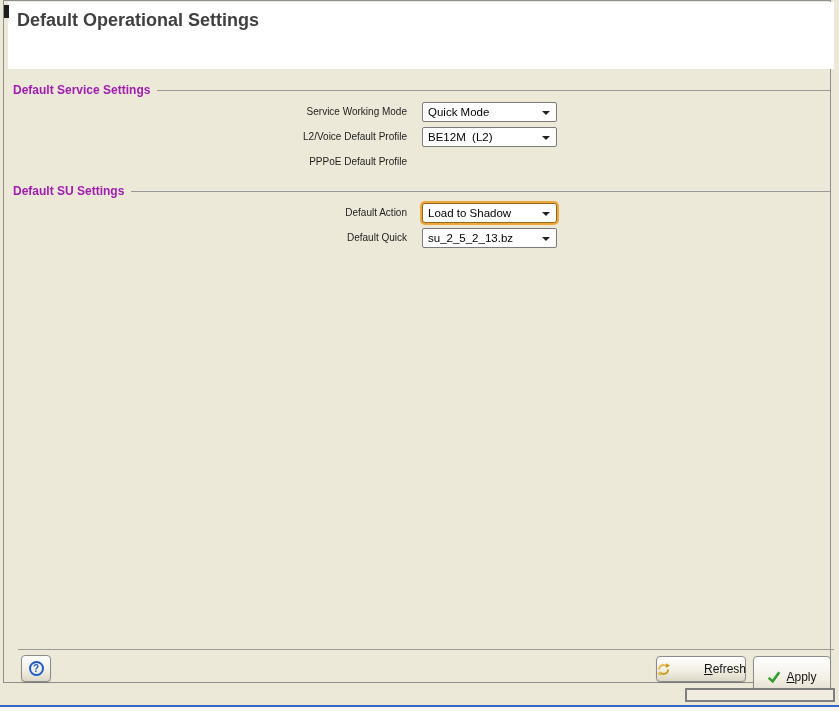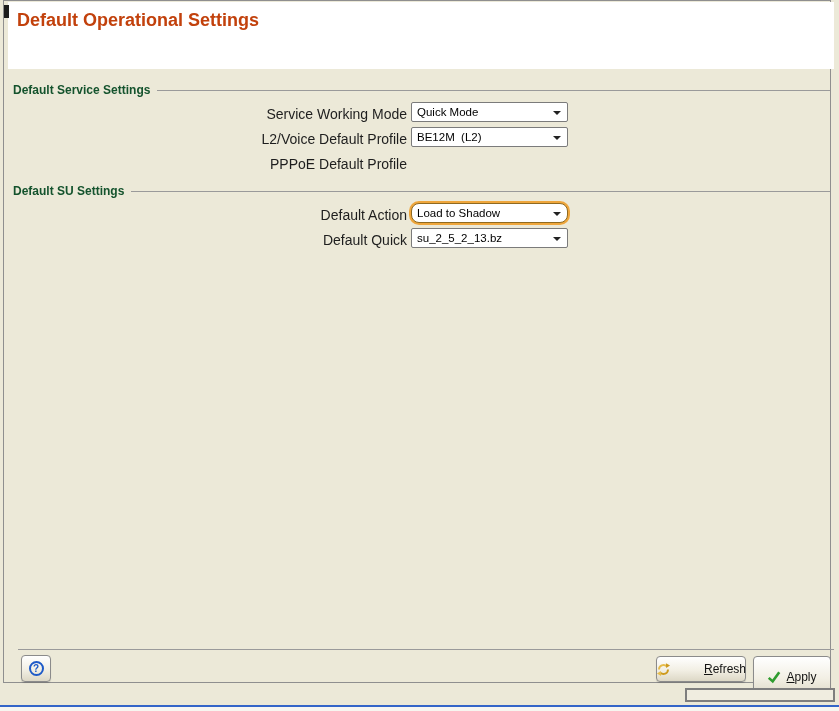--- a/index.html
+++ b/index.html
@@ -2,37 +2,37 @@
 <html><head>
 <meta charset="utf-8">
 <style>
   html,body{margin:0;padding:0;}
   body{font-family:"Liberation Sans", sans-serif;}
   .screen{position:relative;width:839px;height:711px;background:#ece9d8;overflow:hidden;}
 
   
   .panel{position:absolute;left:3px;top:0;width:828px;height:683px;border:1px solid #8f8f8f;box-sizing:border-box;background:#ece9d8;}
   .header-white{position:absolute;left:4px;top:1px;width:826px;height:67px;background:#ffffff;}
-  .page-title{position:absolute;left:9px;top:8px;margin:0;font-size:18px;font-weight:bold;color:#c2410c;letter-spacing:0px;}
+  .page-title{position:absolute;left:9px;top:8px;margin:0;font-size:18px;font-weight:bold;color:#404040;letter-spacing:0px;}
   .notch{position:absolute;left:0;top:4px;width:5px;height:13px;background:#1c1c1c;}
 
   
   .sect{position:absolute;left:9px;width:817px;height:15px;display:flex;align-items:center;}
-  .sect .stitle{font-size:12px;font-weight:bold;color:#14532d;white-space:nowrap;padding-right:7px;}
+  .sect .stitle{font-size:12px;font-weight:bold;color:#a21caf;white-space:nowrap;padding-right:7px;}
   .sect .sline{flex:1;height:1px;background:#9a9a9a;margin-top:1px;}
   .sect1{top:81px;}
   .sect2{top:182px;}
 
   
   .frow{position:absolute;height:21px;left:0;width:560px;}
-  .flabel{position:absolute;left:60px;width:343px;top:4px;text-align:right;font-size:14px;color:#1e1e1e;white-space:nowrap;}
-  .combo{position:absolute;left:407px;top:0;width:157px;height:20px;background:#ffffff;border:1px solid #7b7b7b;border-radius:2px;box-sizing:border-box;cursor:default;}
+  .flabel{position:absolute;left:60px;width:343px;top:4px;text-align:right;font-size:10px;color:#1e1e1e;white-space:nowrap;}
+  .combo{position:absolute;left:418px;top:0;width:135px;height:20px;background:#ffffff;border:1px solid #7b7b7b;border-radius:2px;box-sizing:border-box;cursor:default;}
   .combo .cval{position:absolute;left:5px;top:3px;font-size:11.5px;color:#000;white-space:pre;max-width:108px;overflow:hidden;}
   .combo .arr{position:absolute;right:6px;top:8px;width:0;height:0;border-left:4px solid transparent;border-right:4px solid transparent;border-top:4px solid #222;}
-  .combo.focused{box-shadow:0 0 0 2px #efa63c;border-color:#8f6a20;border-radius:8px;}
+  .combo.focused{box-shadow:0 0 0 2px #efa63c;border-color:#8f6a20;border-radius:3px;}
   .row1{top:101px;} .row2{top:126px;} .row3{top:151px;} .row4{top:202px;} .row5{top:227px;}
 
   
   .fsep{position:absolute;left:14px;top:648px;width:816px;height:1px;background:#9a9a9a;}
   .btn{position:absolute;display:flex;align-items:center;justify-content:center;gap:5px;border:1px solid #8b8b8b;border-radius:4px;background:linear-gradient(#ffffff,#f2efe4 55%,#ddd8c6);box-sizing:border-box;font-size:12px;color:#141414;cursor:pointer;box-shadow:0 1px 1px rgba(0,0,0,0.15);}
   .btn .mn{text-decoration:underline;}
   .btn-help{left:17px;top:654px;width:30px;height:27px;}
   .btn-refresh{left:652px;top:655px;width:90px;height:26px;gap:33px;}
   .btn-apply{left:749px;top:655px;width:78px;height:41px;}
   .help-icon{display:inline-flex;align-items:center;justify-content:center;width:15px;height:15px;border:2px solid #1e5ac8;border-radius:50%;color:#1e5ac8;font-size:10px;font-weight:bold;box-sizing:border-box;}

